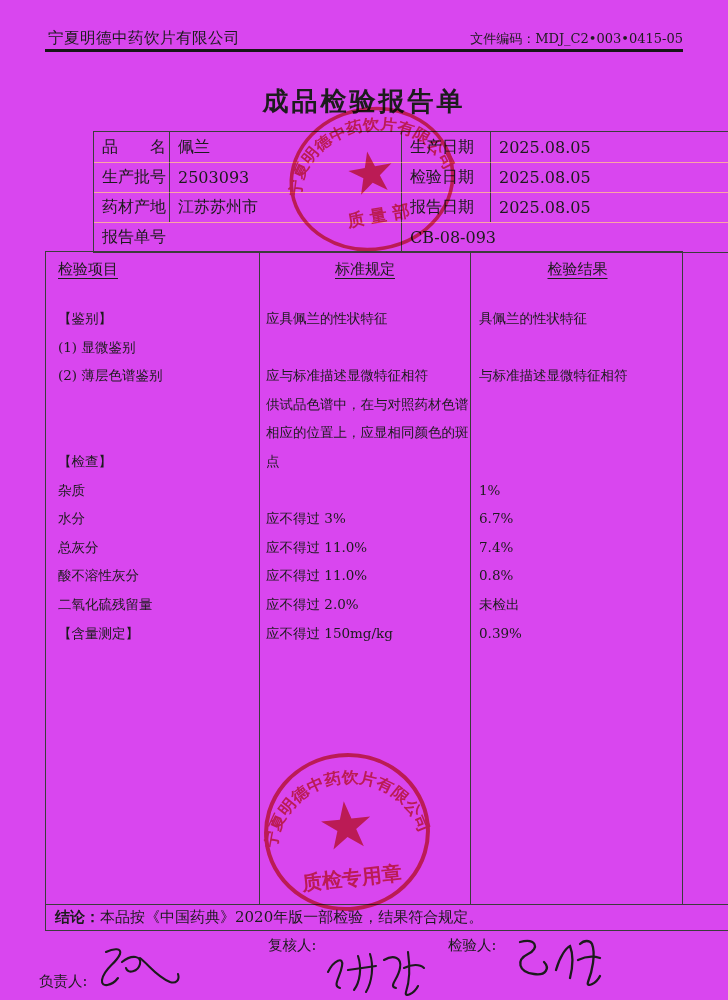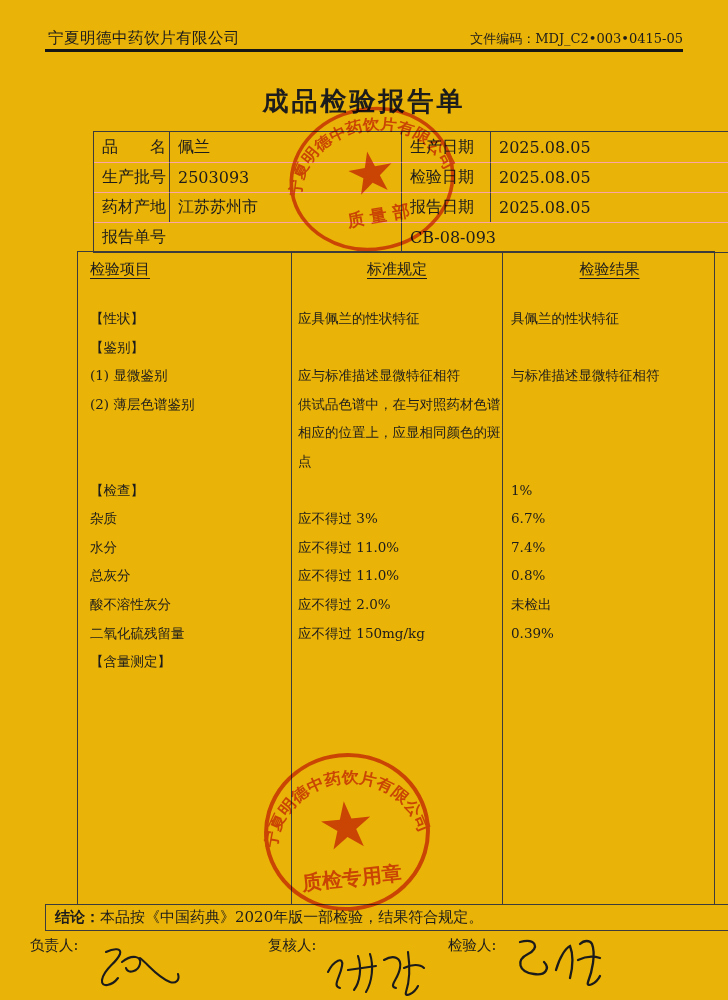--- a/index.html
+++ b/index.html
@@ -1,17 +1,17 @@
 <!DOCTYPE html>
 <html><head>
 <meta charset="utf-8">
 <style>
   html,body{margin:0;padding:0;background:#ffffff;}
   .page{
-    position:relative;width:728px;height:1000px;background:#eab308;overflow:hidden;
+    position:relative;width:728px;height:1000px;background:#d946ef;overflow:hidden;
     font-family:"DejaVu Serif","Liberation Serif",serif;color:#1c1c1c;
   }
   
   .hdr-company{position:absolute;left:48px;top:28px;font-size:15.5px;letter-spacing:.5px;}
   .hdr-code{position:absolute;right:45px;top:30px;font-size:13px;}
   .hdr-rule{position:absolute;left:45px;top:49px;width:638px;height:3px;background:#161616;}
   .title{position:absolute;left:0;top:84px;width:728px;text-align:center;
          font-size:26px;font-weight:bold;letter-spacing:3px;}
   
   .info-table{
@@ -20,21 +20,21 @@
     border:1px solid #3c3c3c;box-sizing:content-box;background:transparent;margin-left:48px;
   }
   .cell{display:flex;align-items:center;padding-left:8px;font-size:16px;
         border-left:1px solid #3c3c3c;border-top:1px solid #fca5a5;white-space:nowrap;}
   .cell.c1{border-left:none;}
   .cell.r1{border-top:none;}
   .cell.span2{grid-column:span 2;}
   
   .insp-table{
     position:absolute;left:45px;top:251px;width:638px;height:654px;
-    border:1px solid #3c3c3c;box-sizing:border-box;margin-left:32px;
+    border:1px solid #3c3c3c;box-sizing:border-box;
   }
   .insp-head{display:grid;grid-template-columns:213px 211px 214px;height:40px;}
   .insp-head .hcell{font-size:15px;padding-top:8px;box-sizing:border-box;
         text-decoration:underline;text-underline-offset:4px;}
   .insp-head .hcell.h1{padding-left:12px;}
   .insp-head .hcell.h2,.insp-head .hcell.h3{text-align:center;border-left:1px solid transparent;}
   .insp-body{display:grid;grid-template-columns:213px 211px 214px;height:612px;}
   .bcol{box-sizing:border-box;padding-top:12px;}
   .bcol.b2,.bcol.b3{border-left:1px solid #3c3c3c;}
   .bcol.b2{margin-left:0;}
@@ -46,21 +46,21 @@
   .vline{position:absolute;top:0;width:1px;background:#3c3c3c;height:652px;}
   .vline.v1{left:213px;} .vline.v2{left:424px;}
   
   .conclusion{
     position:absolute;left:45px;top:904px;width:692px;height:27px;box-sizing:border-box;
     border:1px solid #3c3c3c;font-size:15px;line-height:25px;padding-left:9px;white-space:nowrap;
   }
   .conclusion b{font-weight:bold;}
   
   .sig-label{position:absolute;font-size:14.5px;top:936px;}
-  .sig-label.s1{left:30px;} .sig-label.s2{left:268px;} .sig-label.s3{left:448px;}
+  .sig-label.s1{left:39px;margin-top:36px;} .sig-label.s2{left:268px;} .sig-label.s3{left:448px;}
   .sig-svg{position:absolute;}
   
   .stamp{position:absolute;mix-blend-mode:multiply;opacity:.84;pointer-events:none;}
 </style>
 </head>
 <body>
 
 <div class="page">
 
   <div class="hdr-company">宁夏明德中药饮片有限公司</div>
@@ -89,21 +89,20 @@
   <div class="insp-table">
     <div class="vline v1"></div>
     <div class="vline v2"></div>
     <div class="insp-head">
       <div class="hcell h1">检验项目</div>
       <div class="hcell h2">标准规定</div>
       <div class="hcell h3">检验结果</div>
     </div>
     <div class="insp-body">
       <div class="bcol b1">
-          <div class="bline">【性状】</div>
           <div class="bline">【鉴别】</div>
           <div class="bline">(1) 显微鉴别</div>
           <div class="bline">(2) 薄层色谱鉴别</div>
           <div class="bline"></div>
           <div class="bline"></div>
           <div class="bline">【检查】</div>
           <div class="bline">杂质</div>
           <div class="bline">水分</div>
           <div class="bline">总灰分</div>
           <div class="bline">酸不溶性灰分</div>

